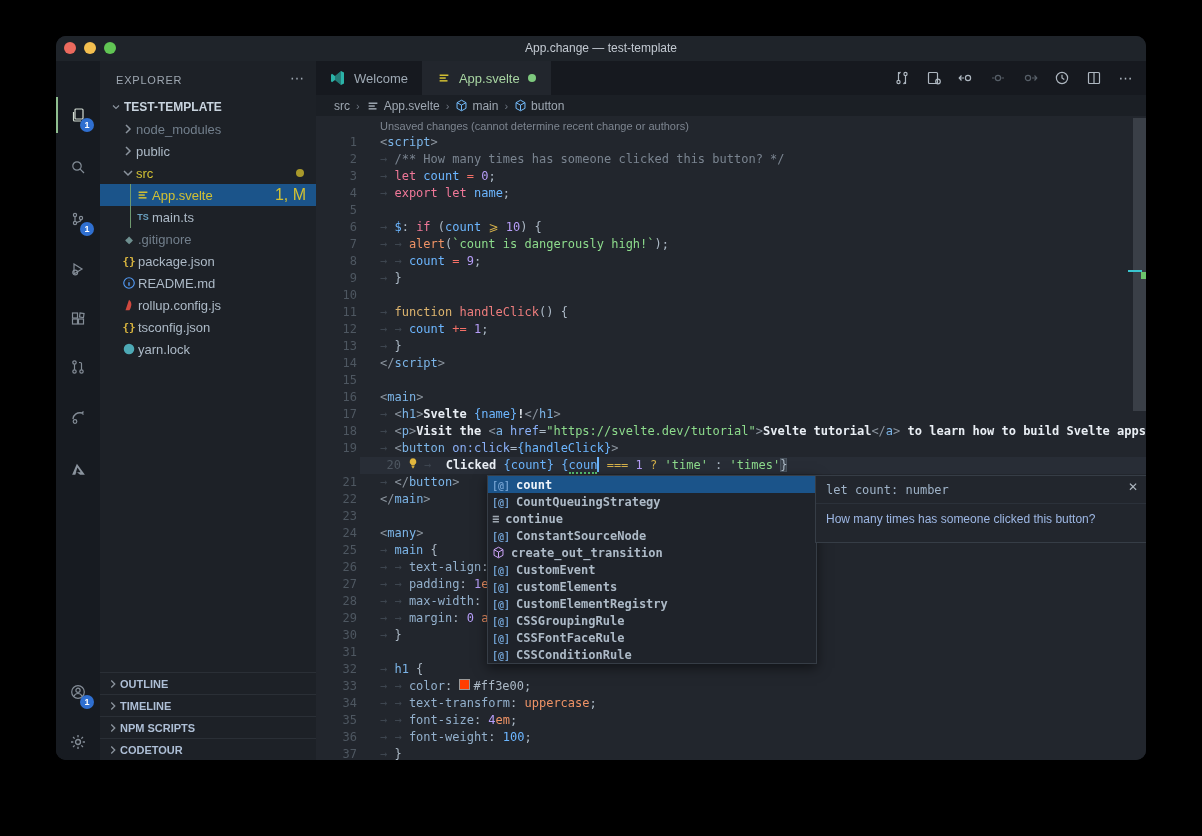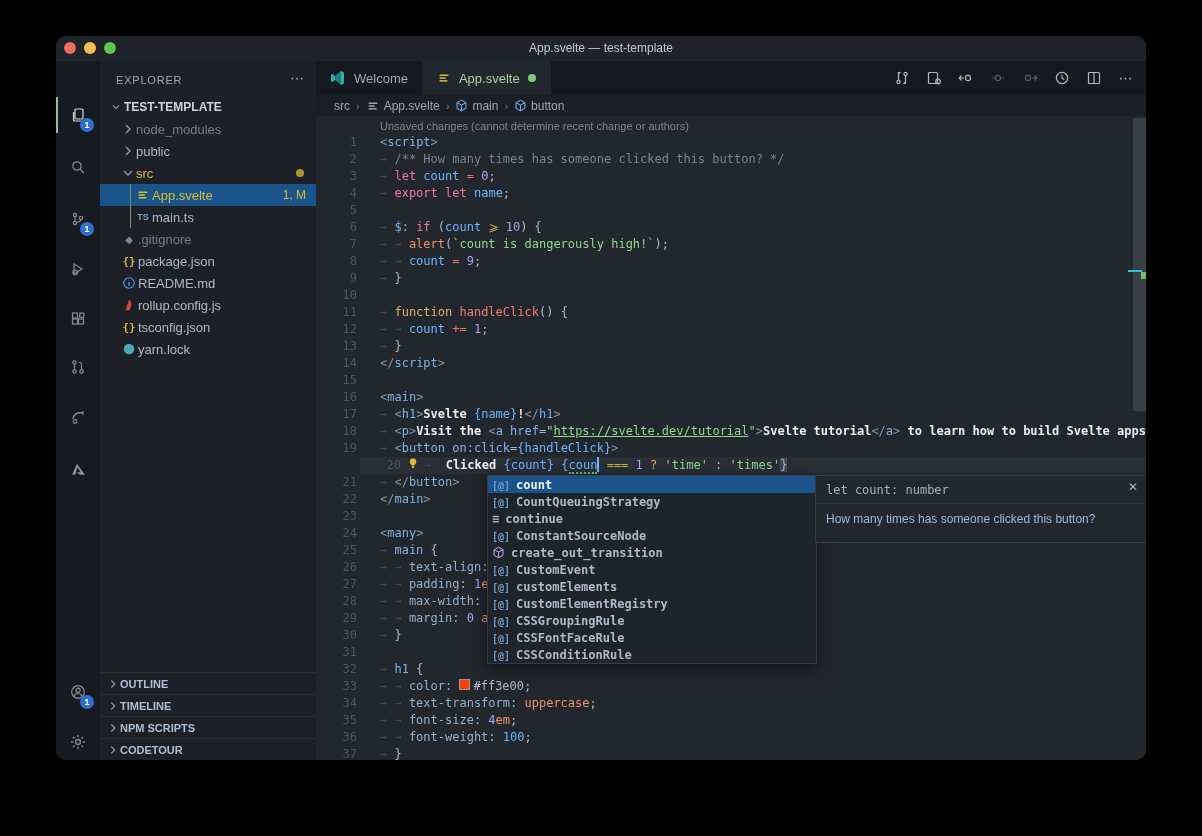--- a/index.html
+++ b/index.html
@@ -26,21 +26,21 @@
   .sb-more{position:absolute;right:12px;top:0;color:#9ea7b1;font-size:14px;cursor:pointer;}
   .sb-proj{position:absolute;left:0;top:35px;right:0;height:22px;display:flex;align-items:center;
     font-size:12px;font-weight:bold;color:#c9d4df;cursor:pointer;}
   .tree{position:absolute;left:0;top:57px;right:0;}
   .row{height:22px;display:flex;align-items:center;font-size:13px;color:#adbac7;position:relative;cursor:pointer;white-space:nowrap;}
   .row .chev{width:16px;color:#8b949e;display:inline-flex;justify-content:center;}
   .row .ficon{width:18px;display:inline-flex;justify-content:center;align-items:center;}
   .row.sel{background:#1b548a;}
   .row.dim .lbl{color:#727f8c;}
   .row.mod .lbl{color:#d2c033;}
-  .row .badge{position:absolute;right:10px;color:#d2c033;font-size:12px;}
+  .row .badge{position:absolute;right:10px;color:#d2c033;font-size:16px;}
   .row .dot{position:absolute;right:12px;width:8px;height:8px;border-radius:50%;background:#a9992b;}
   .guide{position:absolute;left:30px;top:0;bottom:0;width:1px;background:#6f9a6f;}
   .tsbadge{font-size:9px;font-weight:bold;color:#6aa1c0;}
   .jsonic{font-size:11px;font-weight:bold;color:#d9b53f;font-family:"DejaVu Sans Mono",monospace;}
   .panels{position:absolute;left:0;right:0;bottom:0;}
   .panel-h{height:21px;border-top:1px solid #2a2f36;display:flex;align-items:center;
     font-size:11px;font-weight:bold;color:#aebfd6;cursor:pointer;background:#1d2127;}
   .panel-h .chev{width:14px;margin-left:6px;color:#8b949e;display:inline-flex;}
   
   .editor{position:absolute;left:260px;top:25px;right:0;bottom:0;background:#22262d;}
@@ -65,21 +65,21 @@
   .cl.cur{background:#282d36;margin-left:44px;}
   .ln{width:41px;text-align:right;color:#4e5761;flex:none;user-select:none;}
   .gl{width:23px;flex:none;display:flex;align-items:center;justify-content:center;}
   .lc{flex:none;}
   .t-tab{display:inline-block;width:2ch;color:#3d454f;}
   .t-p{color:#8b949e;} .t-g{color:#7cb5e8;} .t-k{color:#f07898;} .t-o{color:#f47067;}
   .t-f{color:#ddb46e;} .t-n{color:#ee7d7d;} .t-c{color:#ef9366;} .t-i{color:#6cb6ff;}
   .t-u{color:#b69df8;} .t-s{color:#8ddb8c;} .t-l{color:#d4b04a;} .t-m{color:#7a8490;}
   .t-d{color:#adbac7;} .t-a{color:#8ab0f8;} .t-pr{color:#93b0cc;} .t-se{color:#7cb5e8;} .t-v{color:#ef9366;}
   .t-w{color:#e9eef4;font-weight:bold;}
-  .t-lk{color:#8ddb8c;text-decoration:underline;}
+  .t-lk{color:#8ddb8c;}
   .t-sq{color:#6cb6ff;border-bottom:2px dotted #58c472;}
   .t-bm{color:#adbac7;background:#3b434d;box-shadow:0 0 0 1px #4a545f inset;}
   .t-cursor{display:inline-block;width:2px;height:15px;background:#6cb6ff;vertical-align:text-bottom;}
   .t-sw{display:inline-block;width:9px;height:9px;background:#ff3e00;border:1px solid #999;margin-right:3px;}
   
   .suggest{position:absolute;left:171px;top:414px;width:328px;background:#1f232a;
     border:1px solid #363d46;box-shadow:0 4px 12px rgba(0,0,0,.5);z-index:5;}
   .sg-row{height:17px;display:flex;align-items:center;gap:6px;padding-left:4px;
     font-family:"DejaVu Sans Mono",monospace;font-size:12px;font-weight:bold;color:#adbac7;cursor:pointer;}
   .sg-row.sel{background:#1b548a;color:#eef3f8;}
@@ -101,21 +101,21 @@
 <body>
 
 <div class="window">
 
   <div class="titlebar">
     <div class="lights">
       <div class="light" style="background:#ec6a5e"></div>
       <div class="light" style="background:#f4bf4f"></div>
       <div class="light" style="background:#61c554"></div>
     </div>
-    <div class="title">App.svelte — test-template</div>
+    <div class="title">App.change — test-template</div>
   </div>
 
   <div class="activitybar" id="activitybar">
       <div class="ab-item active" style="top: 34px;">
         <span>
           <svg class="ic" width="16" height="16" viewBox="0 0 16 16" fill="none" stroke="currentColor" stroke-width="1.2">
             <rect x="5" y="2" width="8" height="10" rx="1"></rect>
             <path d="M3.5 5v8a1 1 0 0 0 1 1H11"></path>
           </svg>
         </span>

